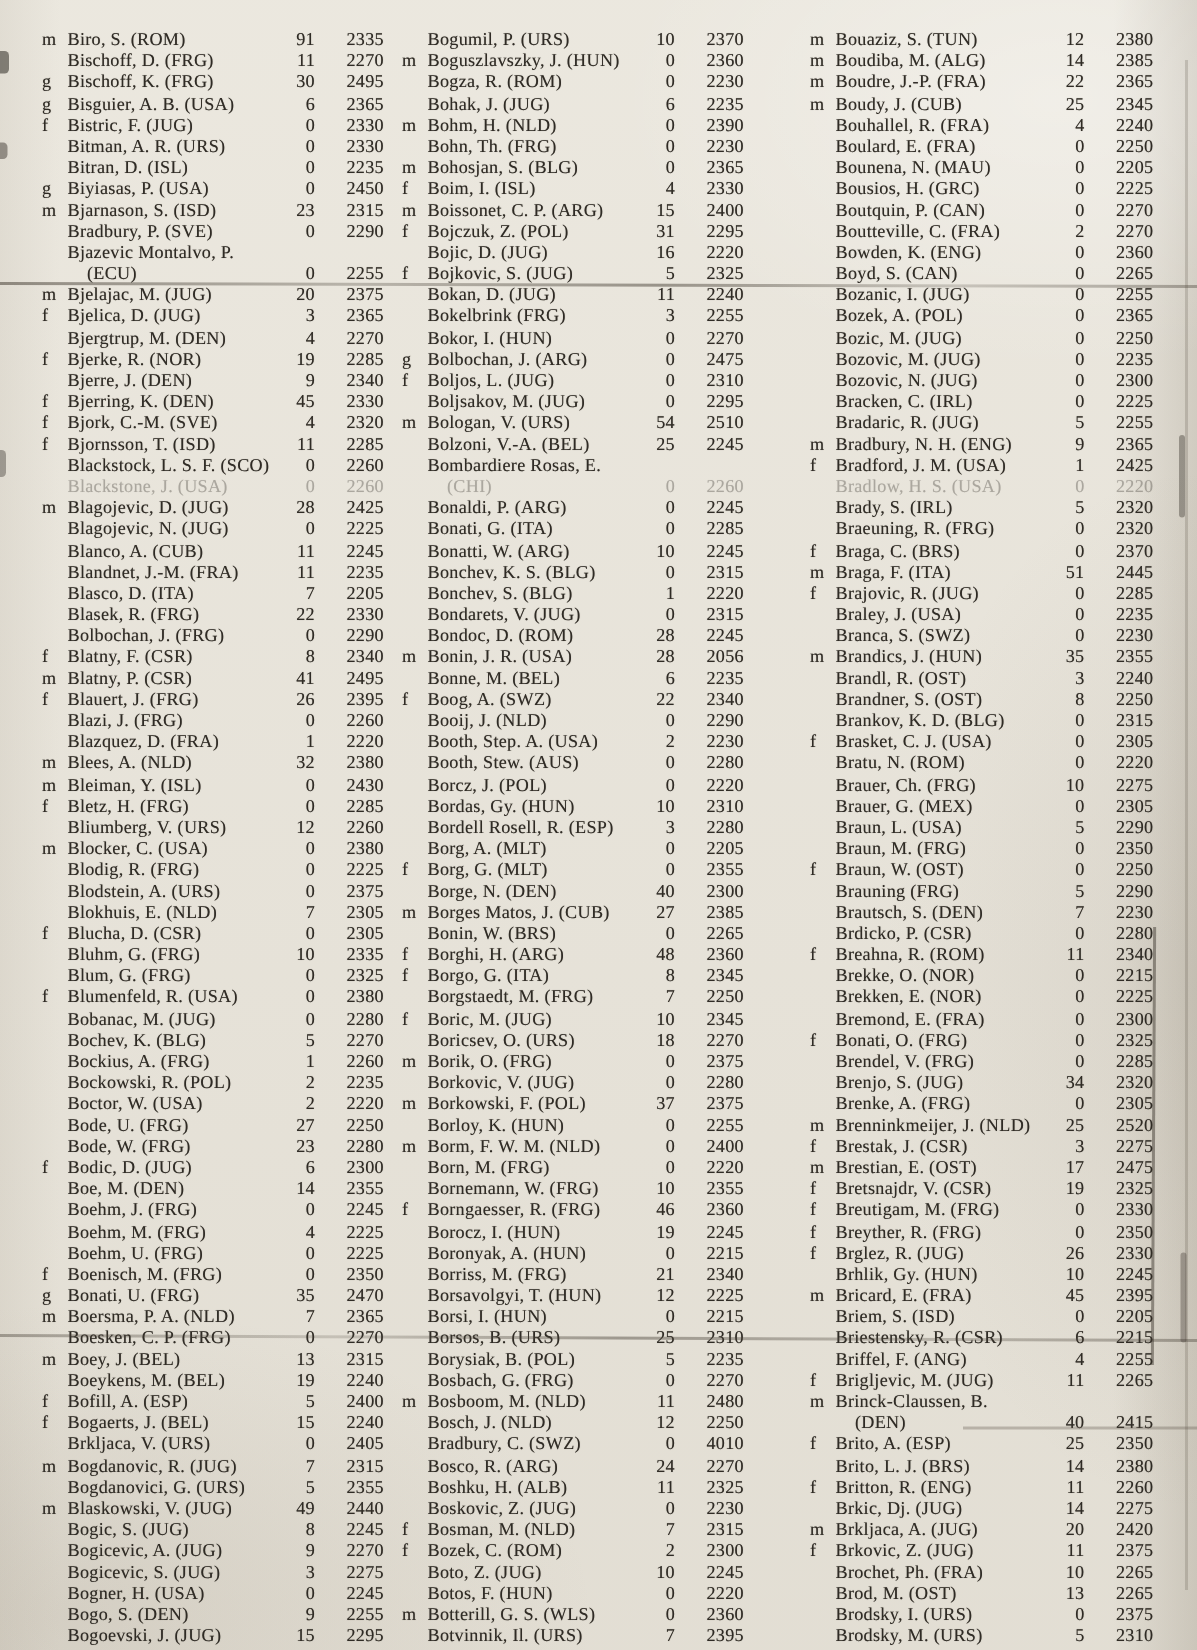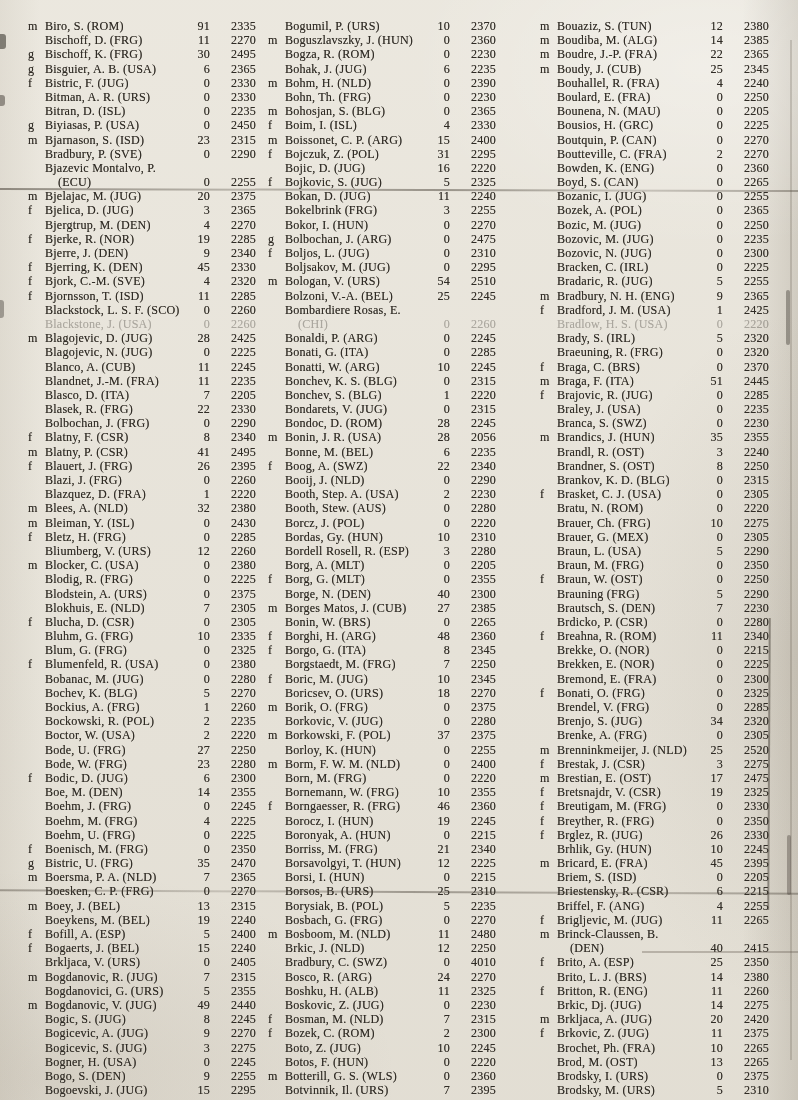--- a/index.html
+++ b/index.html
@@ -401,21 +401,21 @@
         <span class="rt">2225</span>
       </div>
       <div class="row">
         <span class="pfx">f</span>
         <span class="nm">Boenisch, M. (FRG)</span>
         <span class="gm">0</span>
         <span class="rt">2350</span>
       </div>
       <div class="row">
         <span class="pfx">g</span>
-        <span class="nm">Bistric, U. (FRG)</span>
+        <span class="nm">Bonati, U. (FRG)</span>
         <span class="gm">35</span>
         <span class="rt">2470</span>
       </div>
       <div class="row">
         <span class="pfx">m</span>
         <span class="nm">Boersma, P. A. (NLD)</span>
         <span class="gm">7</span>
         <span class="rt">2365</span>
       </div>
       <div class="row">
@@ -461,21 +461,21 @@
         <span class="rt">2315</span>
       </div>
       <div class="row">
         <span class="pfx"></span>
         <span class="nm">Bogdanovici, G. (URS)</span>
         <span class="gm">5</span>
         <span class="rt">2355</span>
       </div>
       <div class="row">
         <span class="pfx">m</span>
-        <span class="nm">Bogdanovic, V. (JUG)</span>
+        <span class="nm">Blaskowski, V. (JUG)</span>
         <span class="gm">49</span>
         <span class="rt">2440</span>
       </div>
       <div class="row">
         <span class="pfx"></span>
         <span class="nm">Bogic, S. (JUG)</span>
         <span class="gm">8</span>
         <span class="rt">2245</span>
       </div>
       <div class="row">
@@ -895,21 +895,21 @@
         <span class="rt">2270</span>
       </div>
       <div class="row">
         <span class="pfx">m</span>
         <span class="nm">Bosboom, M. (NLD)</span>
         <span class="gm">11</span>
         <span class="rt">2480</span>
       </div>
       <div class="row">
         <span class="pfx"></span>
-        <span class="nm">Brkic, J. (NLD)</span>
+        <span class="nm">Bosch, J. (NLD)</span>
         <span class="gm">12</span>
         <span class="rt">2250</span>
       </div>
       <div class="row">
         <span class="pfx"></span>
         <span class="nm">Bradbury, C. (SWZ)</span>
         <span class="gm">0</span>
         <span class="rt">4010</span>
       </div>
       <div class="row">

